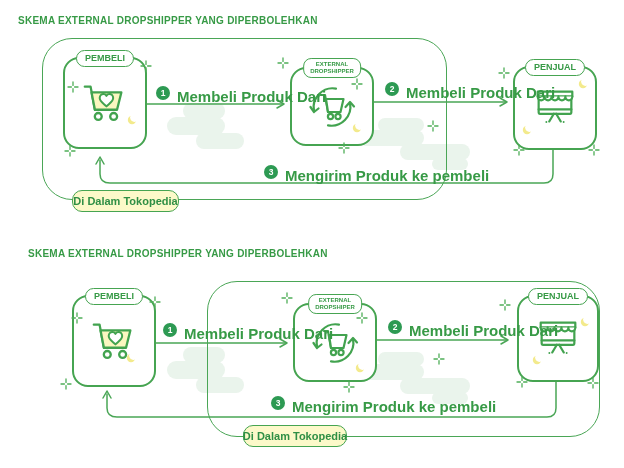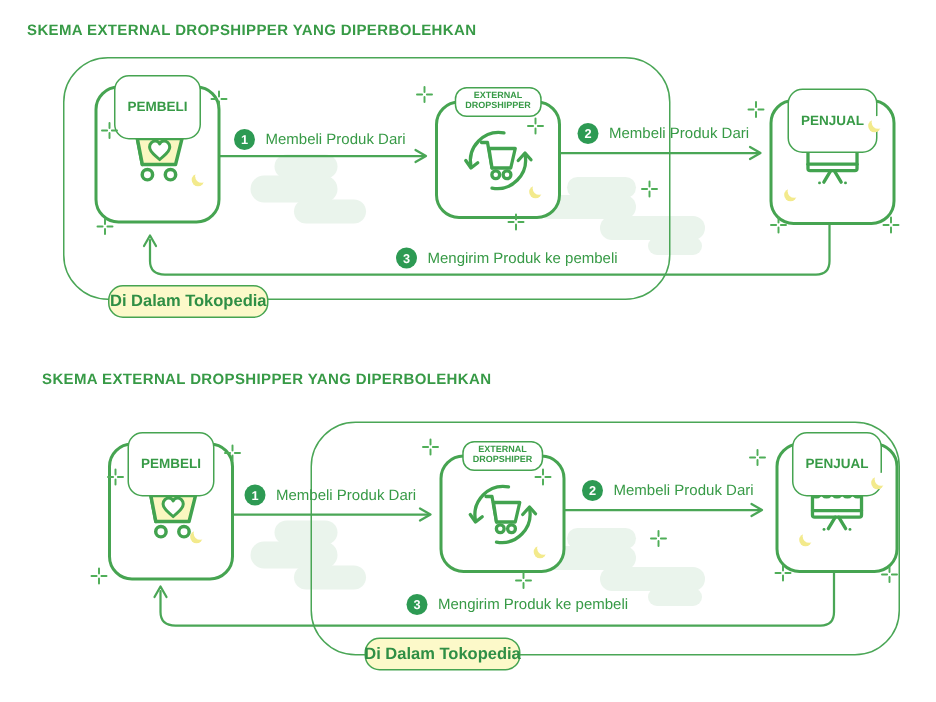--- a/index.html
+++ b/index.html
@@ -23,27 +23,27 @@
           border-radius:16px;display:flex;align-items:center;justify-content:center;}
   #d1 .buyer{left:63px;top:57px;width:80px;height:88px;}
   #d1 .drops{left:290px;top:67px;width:80px;height:75px;}
   #d1 .seller{left:513px;top:66px;width:80px;height:80px;}
   #d2 .buyer{left:72px;top:63px;width:80px;height:88px;}
   #d2 .drops{left:293px;top:71px;width:80px;height:75px;}
   #d2 .seller{left:517px;top:63px;width:78px;height:83px;}
   .entity-pill{position:absolute;top:-9px;left:50%;transform:translateX(-50%);
          background:#fff;border:1.8px solid #46a451;border-radius:10px;
          color:#379a46;font-weight:bold;font-size:9px;line-height:11px;
-         padding:15px 8px;white-space:nowrap;}
+         padding:2px 8px;white-space:nowrap;}
   .entity-pill.two-line{top:-11px;font-size:6px;line-height:6.8px;padding:2px 6px;
          border-radius:8px;text-align:center;}
   .badge{position:absolute;z-index:4;width:14px;height:14px;border-radius:50%;
          background:#2d9a53;color:#fff;font-size:8.5px;font-weight:bold;
          line-height:14px;text-align:center;}
-  .step-label{position:absolute;z-index:4;font-size:10px;font-weight:normal;
+  .step-label{position:absolute;z-index:4;font-size:15px;font-weight:bold;
          color:#379a46;white-space:nowrap;}
   #d1 .badge1{left:156px;top:86px;} #d1 .lbl1{left:177px;top:88px;}
   #d1 .badge2{left:385px;top:82px;} #d1 .lbl2{left:406px;top:84px;}
   #d1 .badge3{left:264px;top:165px;} #d1 .lbl3{left:285px;top:167px;}
   #d2 .badge1{left:163px;top:91px;} #d2 .lbl1{left:184px;top:93px;}
   #d2 .badge2{left:388px;top:88px;} #d2 .lbl2{left:409px;top:90px;}
   #d2 .badge3{left:271px;top:164px;} #d2 .lbl3{left:292px;top:166px;}
   .tokopill{position:absolute;z-index:4;background:#fcf9c9;border:1.6px solid #46a451;
          border-radius:10px;color:#2f8f45;font-size:11px;font-weight:bold;
          display:flex;align-items:center;justify-content:center;white-space:nowrap;}

